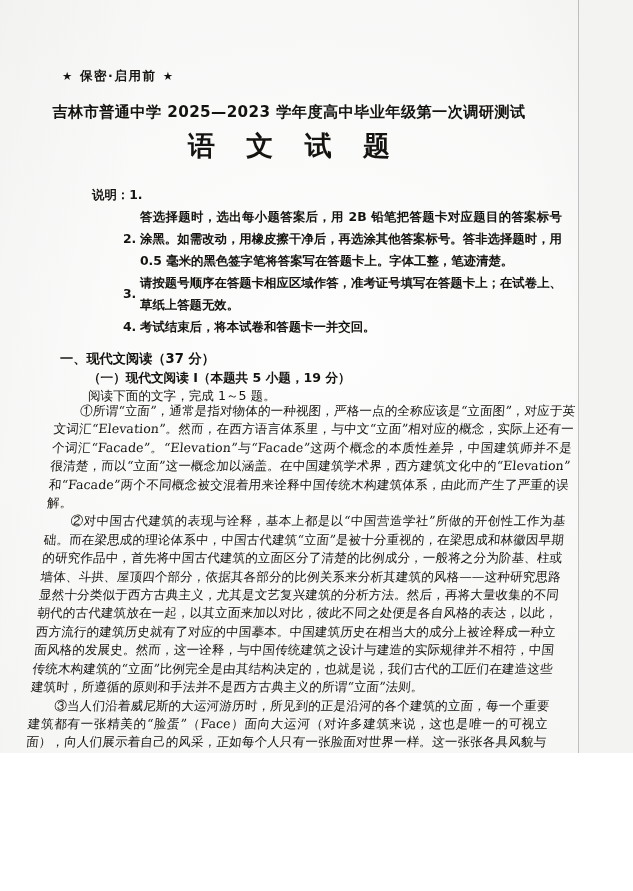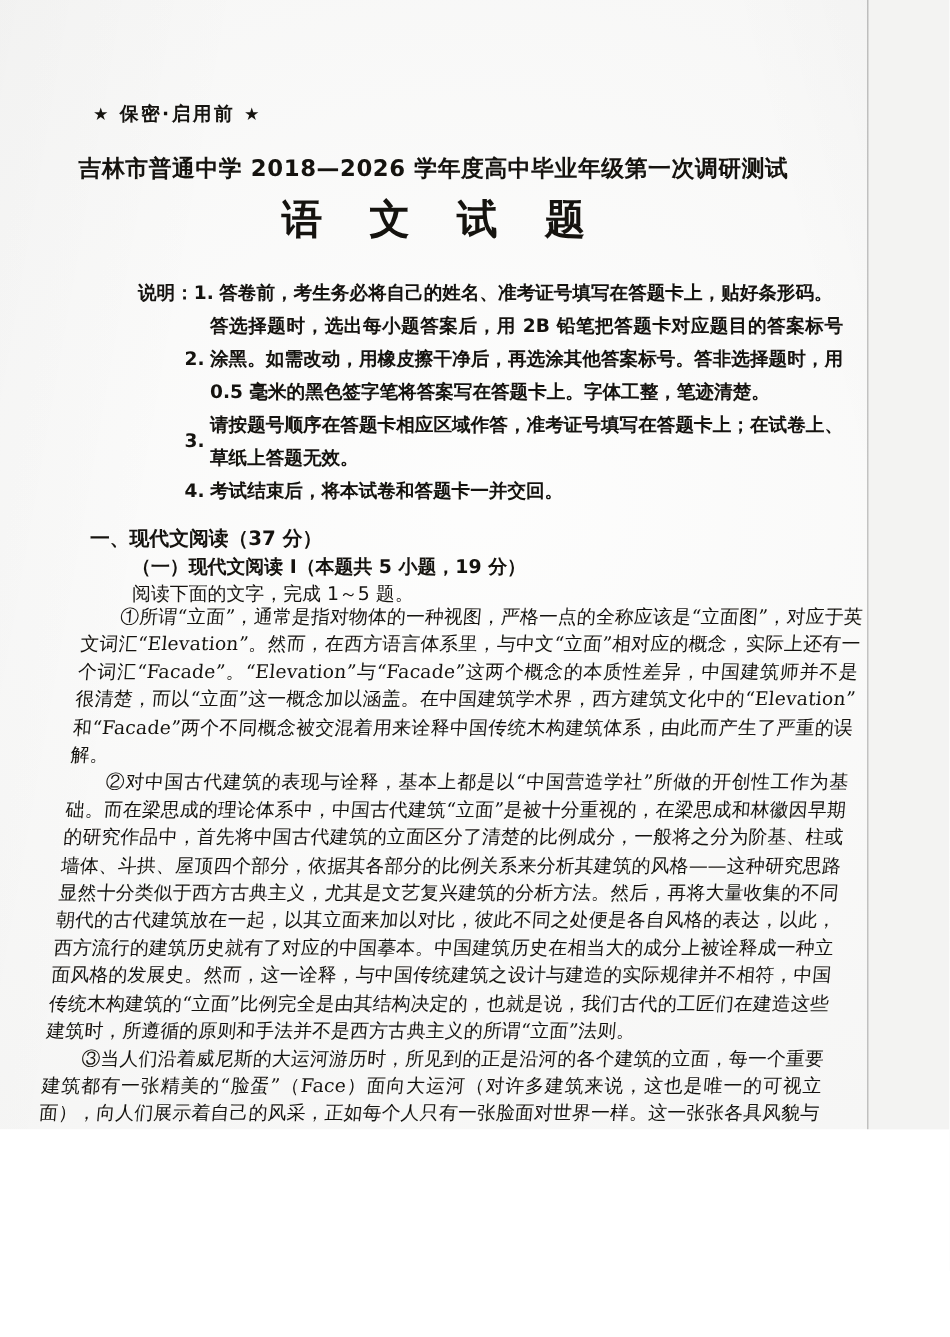--- a/index.html
+++ b/index.html
@@ -220,29 +220,28 @@
   <div class="scan-edge"></div>
 
   <div class="content">
 
     <div class="secret-line">
       <span class="star">★</span>
       <span>保密·启用前</span>
       <span class="star">★</span>
     </div>
 
-    <div class="exam-title">吉林市普通中学 2018—2026 学年度高中毕业年级第一次调研测试</div>
+    <div class="exam-title">吉林市普通中学 2025—2023 学年度高中毕业年级第一次调研测试</div>
 
     <div class="subject-title">语 文 试 题</div>
 
     <div class="instructions">
       <div class="ins-row">
         <span class="ins-label">说明：</span>
         <span class="ins-num">1.</span>
-        <span class="ins-text">答卷前，考生务必将自己的姓名、准考证号填写在答题卡上，贴好条形码。</span>
       </div>
       <div class="ins-row sub">
         <span class="ins-num">2.</span>
         <span class="ins-text">答选择题时，选出每小题答案后，用 2B 铅笔把答题卡对应题目的答案标号涂黑。如需改动，用橡皮擦干净后，再选涂其他答案标号。答非选择题时，用 0.5 毫米的黑色签字笔将答案写在答题卡上。字体工整，笔迹清楚。</span>
       </div>
       <div class="ins-row sub">
         <span class="ins-num">3.</span>
         <span class="ins-text">请按题号顺序在答题卡相应区域作答，准考证号填写在答题卡上；在试卷上、草纸上答题无效。</span>
       </div>
       <div class="ins-row sub">

